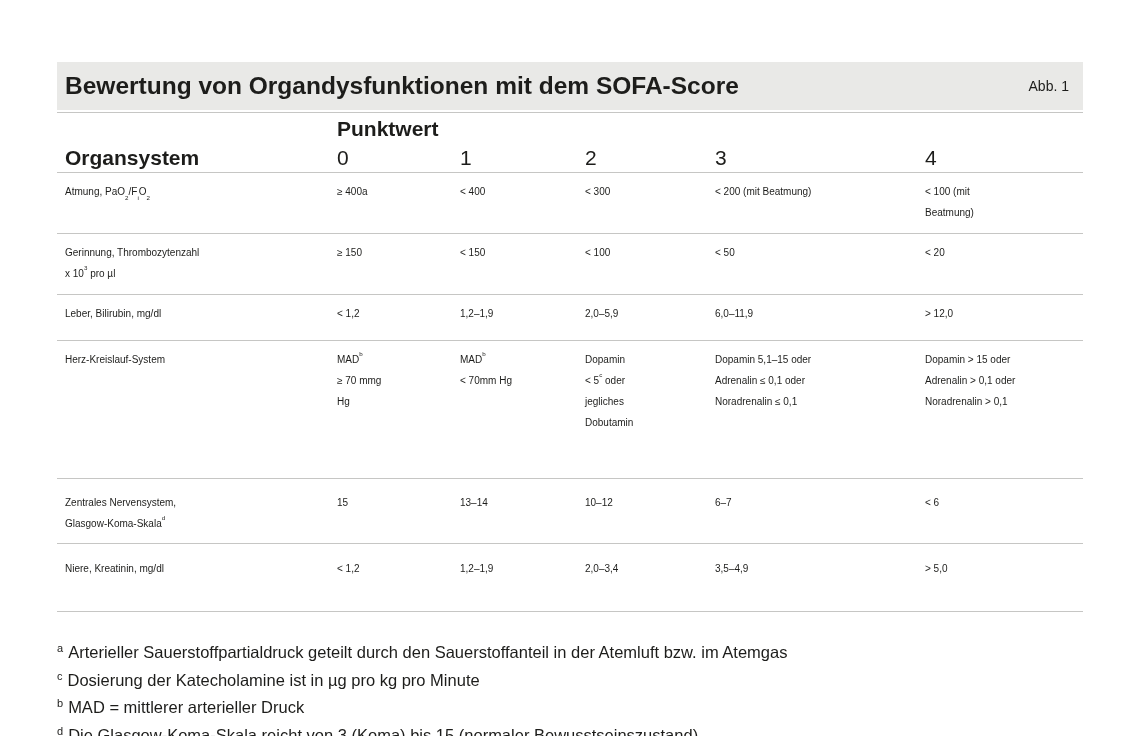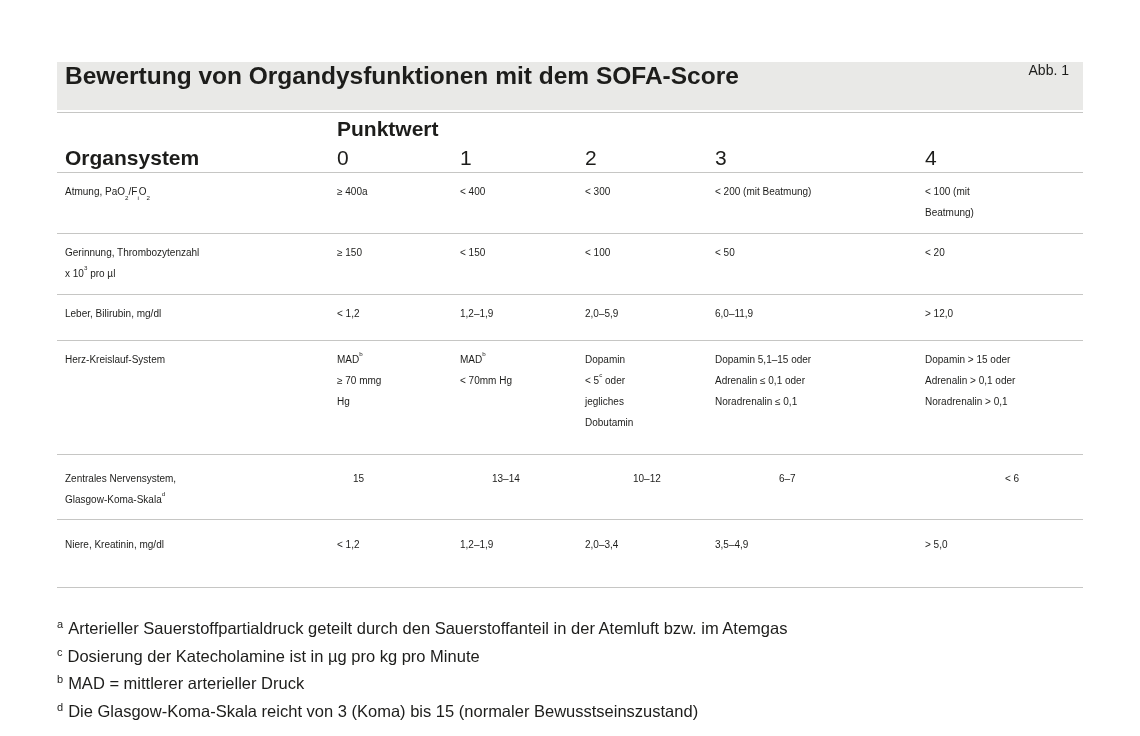--- a/index.html
+++ b/index.html
@@ -13,21 +13,21 @@
     background: #ffffff;
     overflow: hidden;
     font-family: "Liberation Sans", "DejaVu Sans", sans-serif;
     color: var(--text);
   }
   .figure { margin: 62px 57px 0 57px; width: 1026px; }
 
   .titlebar {
     height: 48px;
     background: var(--titlebar_bg);
-    display: flex; align-items: flex-start; justify-content: space-between;
+    display: flex; align-items: center; justify-content: space-between;
     padding: 0 14px 0 8px;
     margin-bottom: 2px;
   }
   .titlebar h1 { font-size: 24.5px; font-weight: bold; letter-spacing: 0; }
   .abb { font-size: 14px; font-weight: normal; }
 
   .grid {
     display: grid;
     grid-template-columns: 280px 123px 125px 130px 210px 158px;
   }
@@ -41,22 +41,22 @@
   .punktwert-row > div, .colheads > div { font-size: 21px; line-height: 19px; }
   .punktwert-row .bold, .colheads .bold { font-weight: bold; }
   .colheads { margin-top: 10px; }
   .organ-head { padding-left: 8px; }
 
   .trow {
     border-bottom: 1px solid var(--rule);
     padding: 8px 0 10px 0;
   }
   #tbody .trow:nth-child(3) { padding-bottom: 16px; }
-  #tbody .trow:nth-child(4) { padding-bottom: 21px; }
-  #tbody .trow:nth-child(5) { padding: 13px 0 9px 0; gap: 16px; }
+  #tbody .trow:nth-child(4) { padding-bottom: 45px; }
+  #tbody .trow:nth-child(5) { padding: 13px 0 9px 0; }
   #tbody .trow:nth-child(6) { padding: 14px 0 32px 0; }
 
   .cell {
     font-size: 10px;
     line-height: 21px;
   }
   .organ-cell { padding-left: 8px; }
 
   sup { font-size: 0.62em; position: relative; top: -0.45em; line-height: 0; }
   sub { font-size: 0.62em; position: relative; bottom: -0.25em; line-height: 0; }

